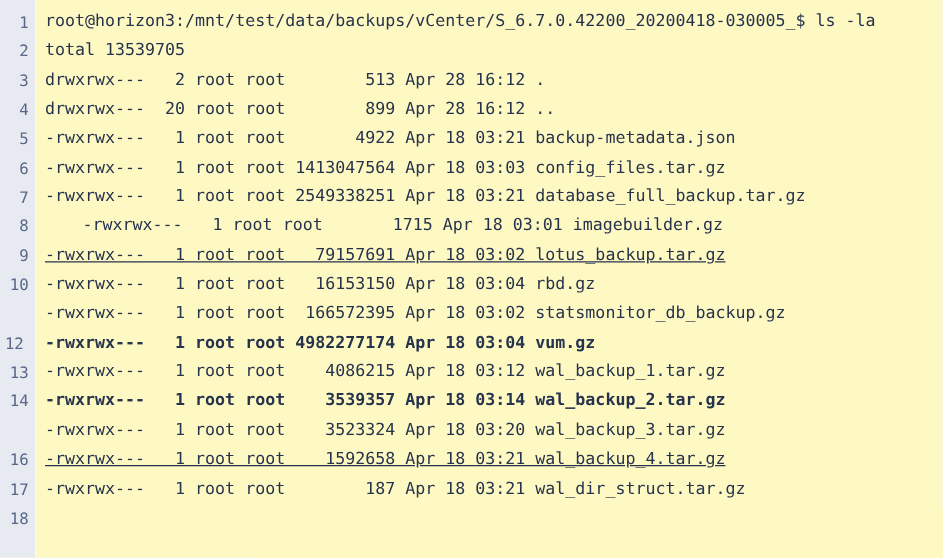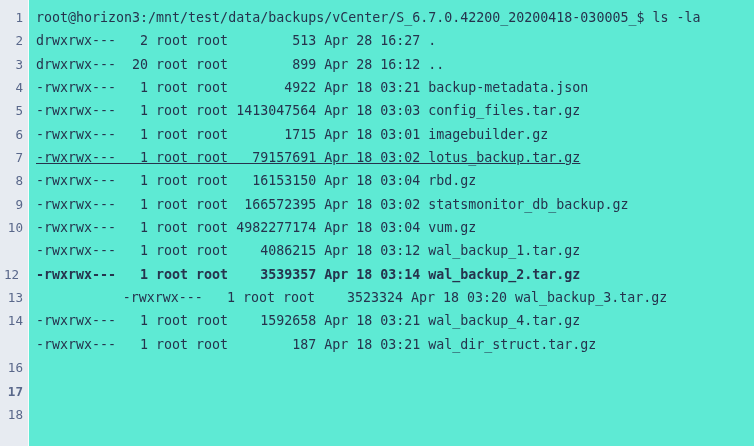--- a/index.html
+++ b/index.html
@@ -77,33 +77,35 @@
       <div class="gutter-num" style="color: rgb(89, 103, 138);">7</div>
       <div class="gutter-num" style="color: rgb(89, 103, 138);">8</div>
       <div class="gutter-num" style="color: rgb(89, 103, 138);">9</div>
       <div class="gutter-num" style="color: rgb(89, 103, 138);">10</div>
       <div class="gutter-num" style="color: rgb(89, 103, 138); padding-left: 48px;">11</div>
       <div class="gutter-num" style="color: rgb(89, 103, 138); text-align: center;">12</div>
       <div class="gutter-num" style="color: rgb(89, 103, 138);">13</div>
       <div class="gutter-num" style="color: rgb(89, 103, 138);">14</div>
       <div class="gutter-num" style="color: rgb(89, 103, 138); margin-left: 40px;">15</div>
       <div class="gutter-num" style="color: rgb(89, 103, 138); text-align: right;">16</div>
-      <div class="gutter-num" style="color: rgb(89, 103, 138); font-weight: bold;">17</div>
+      <div class="gutter-num" style="color: rgb(89, 103, 138);">17</div>
       <div class="gutter-num" style="color: rgb(89, 103, 138);">18</div>
     </div>
-  <div class="code-area" style="background: #5eead4;">
+  <div class="code-area" style="background: #fef9c3;">
       <div class="code-line prompt-line" style="color: rgb(38, 51, 77);">root@horizon3:/mnt/test/data/backups/vCenter/S_6.7.0.42200_20200418-030005_$ ls -la</div>
-      <div class="code-line" style="color: rgb(38, 51, 77);">drwxrwx---   2 root root        513 Apr 28 16:27 .</div>
+      <div class="code-line" style="color: rgb(38, 51, 77);">total 13539705</div>
+      <div class="code-line" style="color: rgb(38, 51, 77);">drwxrwx---   2 root root        513 Apr 28 16:12 .</div>
       <div class="code-line" style="color: rgb(38, 51, 77);">drwxrwx---  20 root root        899 Apr 28 16:12 ..</div>
       <div class="code-line" style="color: rgb(38, 51, 77);">-rwxrwx---   1 root root       4922 Apr 18 03:21 backup-metadata.json</div>
       <div class="code-line" style="color: rgb(38, 51, 77);">-rwxrwx---   1 root root 1413047564 Apr 18 03:03 config_files.tar.gz</div>
-      <div class="code-line" style="color: rgb(38, 51, 77);">-rwxrwx---   1 root root       1715 Apr 18 03:01 imagebuilder.gz</div>
+      <div class="code-line" style="color: rgb(38, 51, 77);">-rwxrwx---   1 root root 2549338251 Apr 18 03:21 database_full_backup.tar.gz</div>
+      <div class="code-line" style="color: rgb(38, 51, 77); margin-left: 30px;">-rwxrwx---   1 root root       1715 Apr 18 03:01 imagebuilder.gz</div>
       <div class="code-line" style="color: rgb(38, 51, 77); text-decoration: underline;">-rwxrwx---   1 root root   79157691 Apr 18 03:02 lotus_backup.tar.gz</div>
       <div class="code-line" style="color: rgb(38, 51, 77);">-rwxrwx---   1 root root   16153150 Apr 18 03:04 rbd.gz</div>
       <div class="code-line" style="color: rgb(38, 51, 77);">-rwxrwx---   1 root root  166572395 Apr 18 03:02 statsmonitor_db_backup.gz</div>
-      <div class="code-line" style="color: rgb(38, 51, 77);">-rwxrwx---   1 root root 4982277174 Apr 18 03:04 vum.gz</div>
+      <div class="code-line" style="color: rgb(38, 51, 77); font-weight: bold;">-rwxrwx---   1 root root 4982277174 Apr 18 03:04 vum.gz</div>
       <div class="code-line" style="color: rgb(38, 51, 77);">-rwxrwx---   1 root root    4086215 Apr 18 03:12 wal_backup_1.tar.gz</div>
       <div class="code-line" style="color: rgb(38, 51, 77); font-weight: bold;">-rwxrwx---   1 root root    3539357 Apr 18 03:14 wal_backup_2.tar.gz</div>
-      <div class="code-line" style="color: rgb(38, 51, 77); text-align: center;">-rwxrwx---   1 root root    3523324 Apr 18 03:20 wal_backup_3.tar.gz</div>
-      <div class="code-line" style="color: rgb(38, 51, 77);">-rwxrwx---   1 root root    1592658 Apr 18 03:21 wal_backup_4.tar.gz</div>
+      <div class="code-line" style="color: rgb(38, 51, 77);">-rwxrwx---   1 root root    3523324 Apr 18 03:20 wal_backup_3.tar.gz</div>
+      <div class="code-line" style="color: rgb(38, 51, 77); text-decoration: underline;">-rwxrwx---   1 root root    1592658 Apr 18 03:21 wal_backup_4.tar.gz</div>
       <div class="code-line" style="color: rgb(38, 51, 77);">-rwxrwx---   1 root root        187 Apr 18 03:21 wal_dir_struct.tar.gz</div>
     </div>
 </div>
 
 </body></html>

